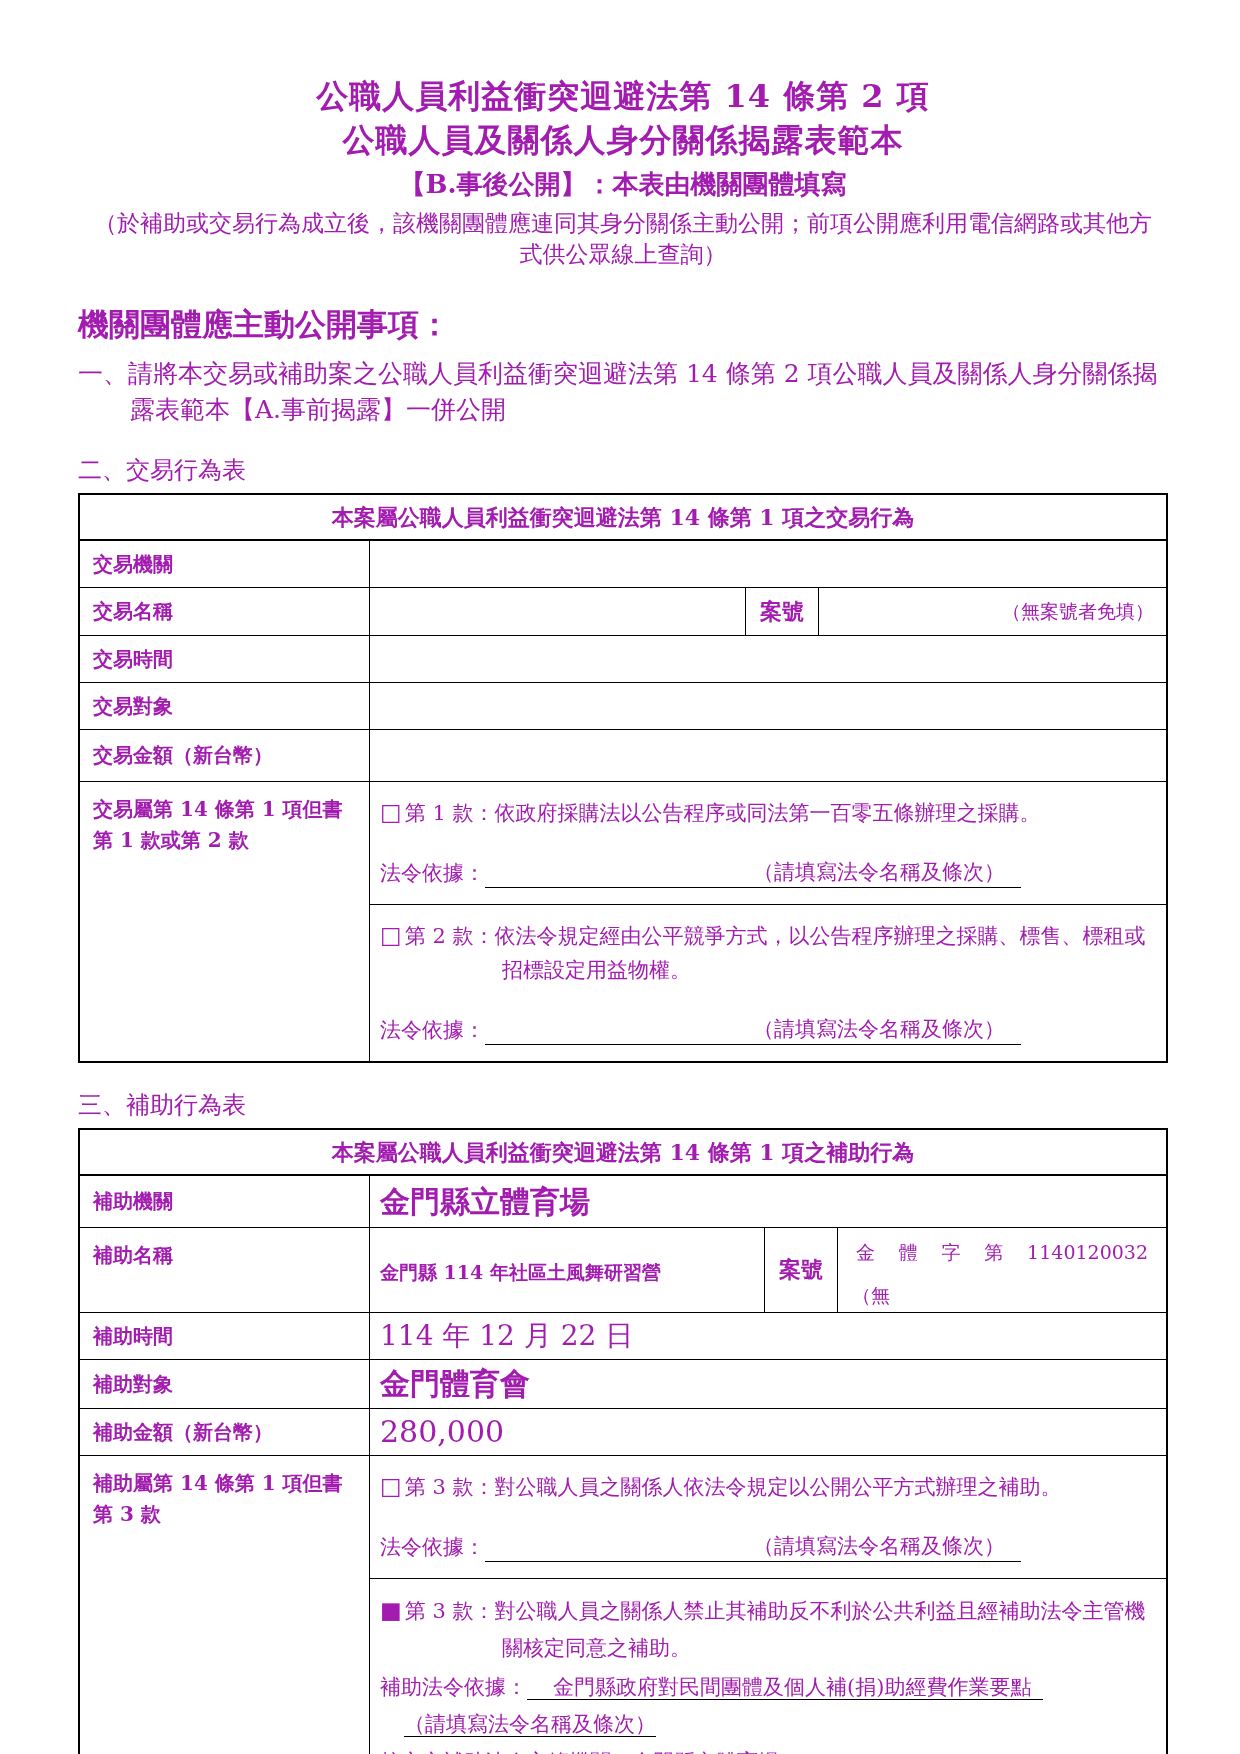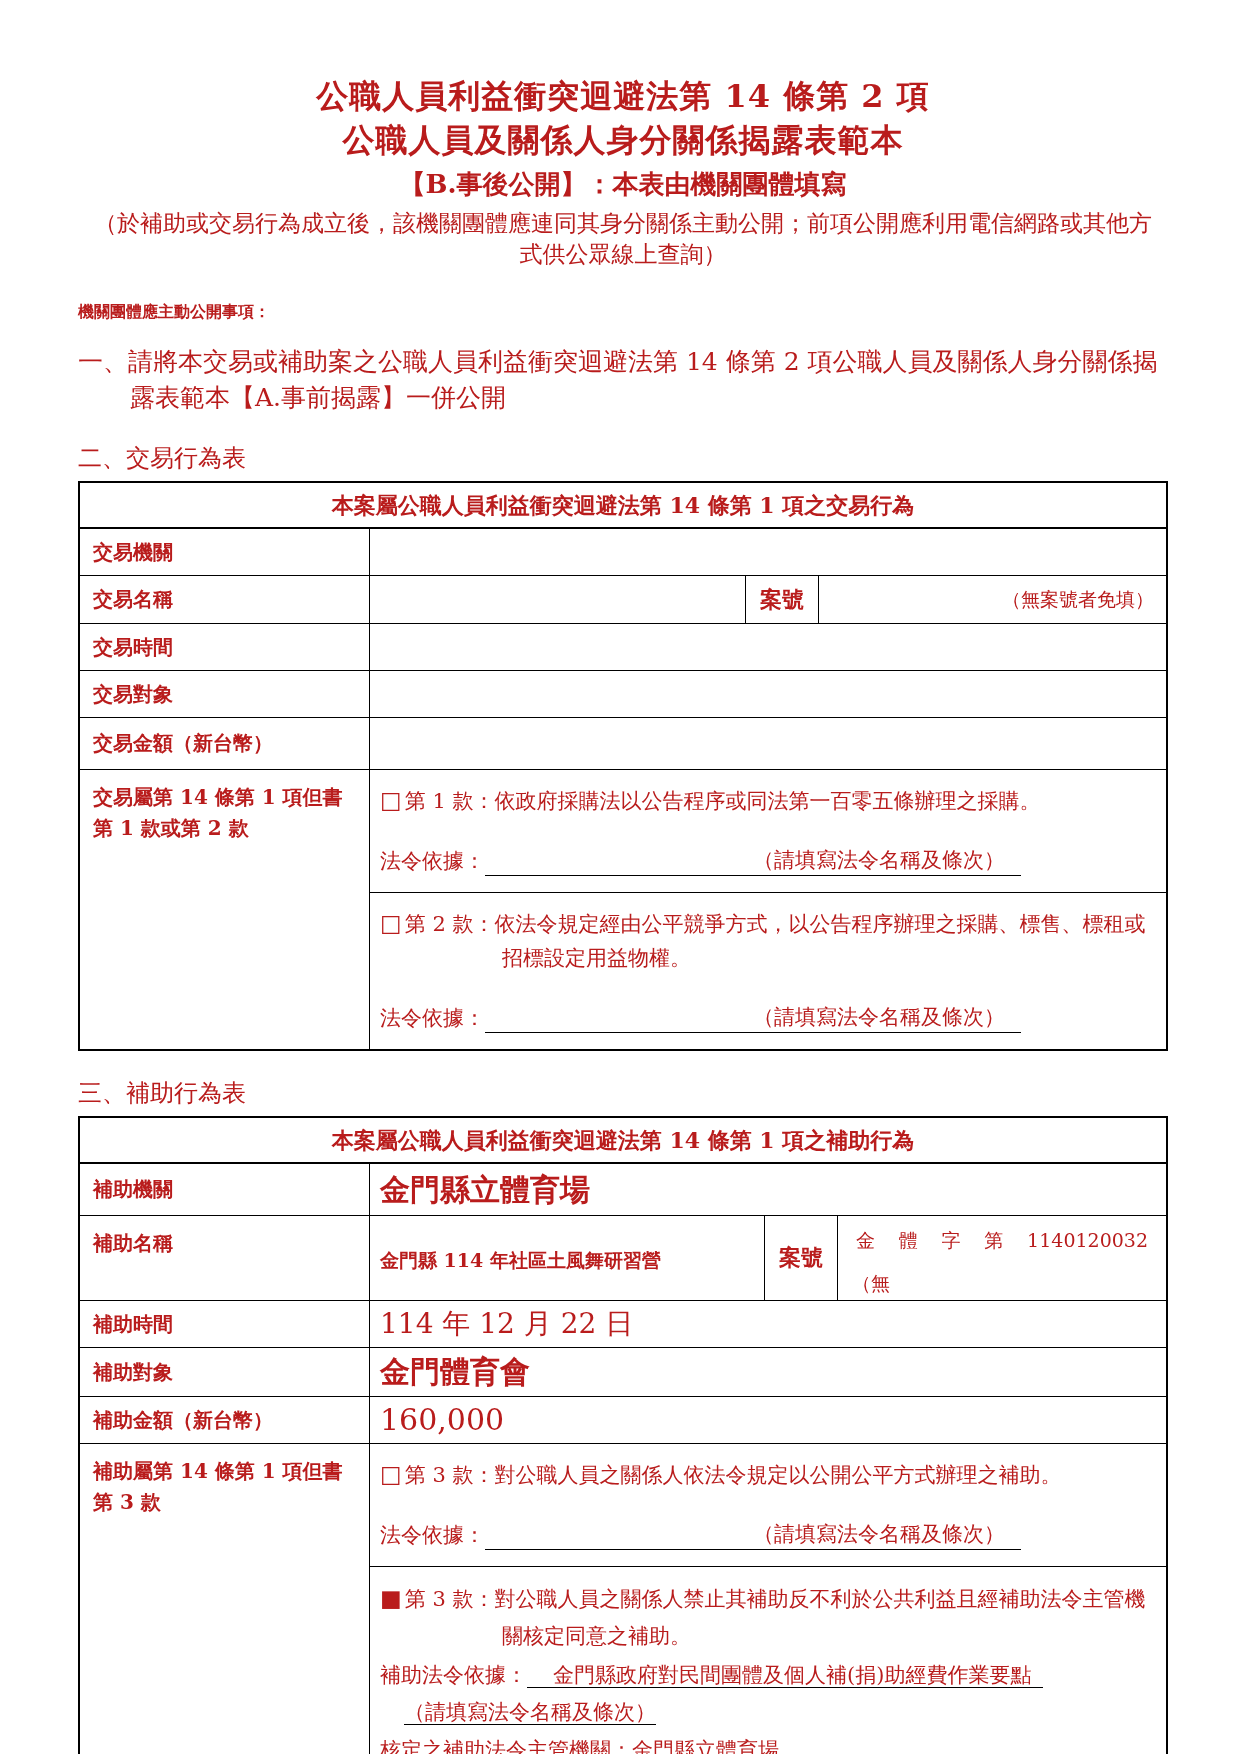--- a/index.html
+++ b/index.html
@@ -1,30 +1,30 @@
 <!DOCTYPE html>
 <html><head>
 <meta charset="utf-8">
 <style>
   html,body{margin:0;padding:0;background:#ffffff;}
   .page{
     position:relative;
     width:1240px;
     height:1754px;
     background:#fff;
-    color:#b91c1c;
+    color:#a21caf;
     font-family:"DejaVu Serif","Liberation Serif",serif;
     box-sizing:border-box;
     padding:74px 72px 0 78px;
     overflow:hidden;
   }
   .doc-title1{font-size:32px;font-weight:bold;text-align:center;line-height:44px;letter-spacing:1px;}
   .doc-title3{font-size:26px;font-weight:bold;text-align:center;line-height:38px;margin-top:3px;}
   .doc-note{font-size:23px;text-align:center;line-height:31px;margin-top:5px;padding:0 6px;}
-  .disclosure-heading{font-size:16px;font-weight:bold;margin-top:25px;line-height:34px;}
+  .disclosure-heading{font-size:31px;font-weight:bold;margin-top:37px;line-height:34px;}
   .disclosure-item{font-size:25px;line-height:36px;padding-left:52px;text-indent:-52px;margin-top:15px;}
   .section-title{font-size:24px;margin-top:26px;margin-bottom:7px;line-height:32px;}
 
   .form-table{border:2.5px solid #000;}
   .tbl-header{border-bottom:2px solid #000;font-size:22px;font-weight:bold;text-align:center;padding:7px 4px;line-height:30px;}
   .tbl-row{display:flex;border-bottom:1.5px solid #000;box-sizing:border-box;}
   .tbl-row:last-child{border-bottom:none;}
   .cell-label{flex:0 0 290px;width:290px;border-right:1.5px solid #000;font-size:20px;font-weight:bold;
     padding:6px 10px 6px 13px;display:flex;align-items:center;box-sizing:border-box;line-height:31px;}
   .cell-label.top{align-items:flex-start;padding-top:12px;}
@@ -177,21 +177,21 @@
     <div class="tbl-row row-s">
       <div class="cell-label">補助對象</div>
       <div class="cell-value">
         <span class="v-big">金門體育會</span>
       </div>
     </div>
 
     <div class="tbl-row row-s">
       <div class="cell-label">補助金額（新台幣）</div>
       <div class="cell-value">
-        <span class="v-amount">160,000</span>
+        <span class="v-amount">280,000</span>
       </div>
     </div>
 
     <div class="tbl-row">
       <div class="cell-label top">補助屬第 14 條第 1 項但書第 3 款</div>
       <div class="cell-clause">
         <div class="clause-block">
           <div class="clause-line">
             <span class="checkbox">□</span><span>第 3 款：對公職人員之關係人依法令規定以公開公平方式辦理之補助。</span>
           </div>

